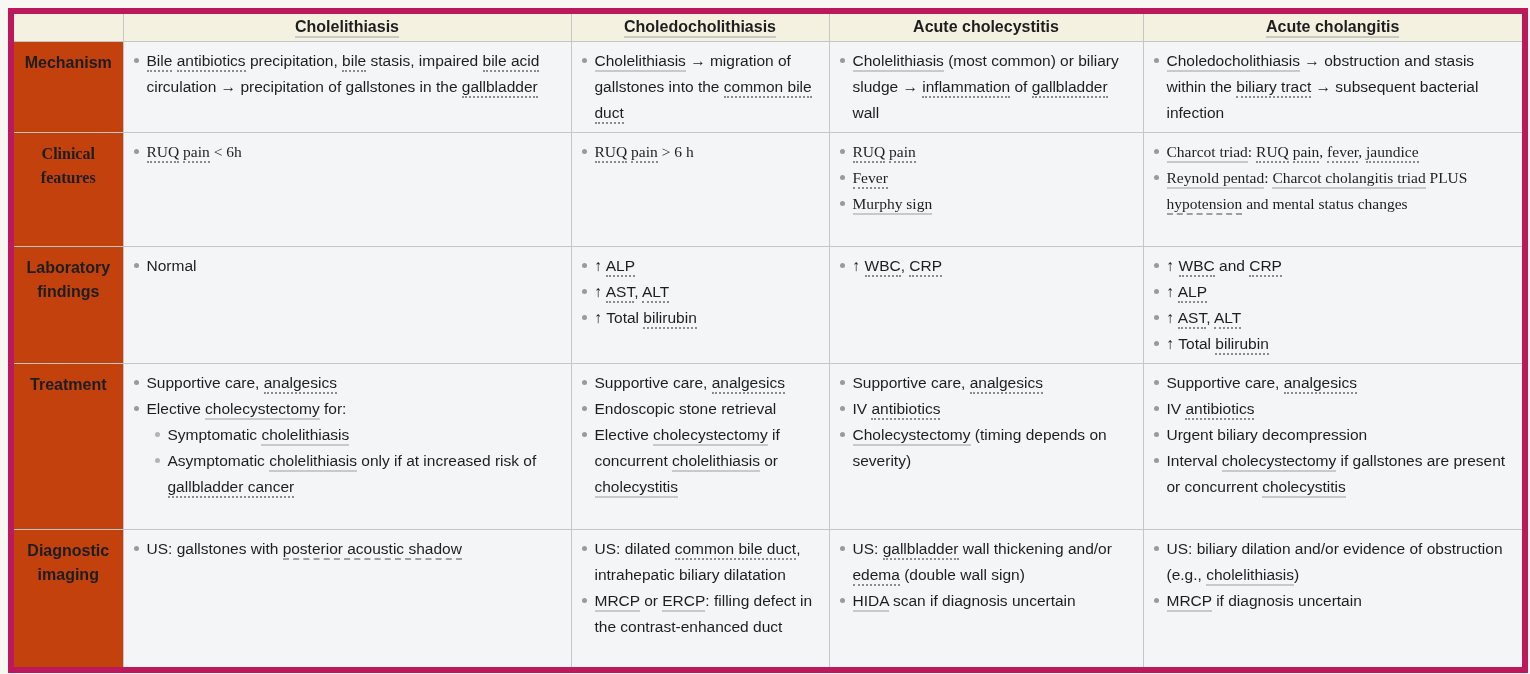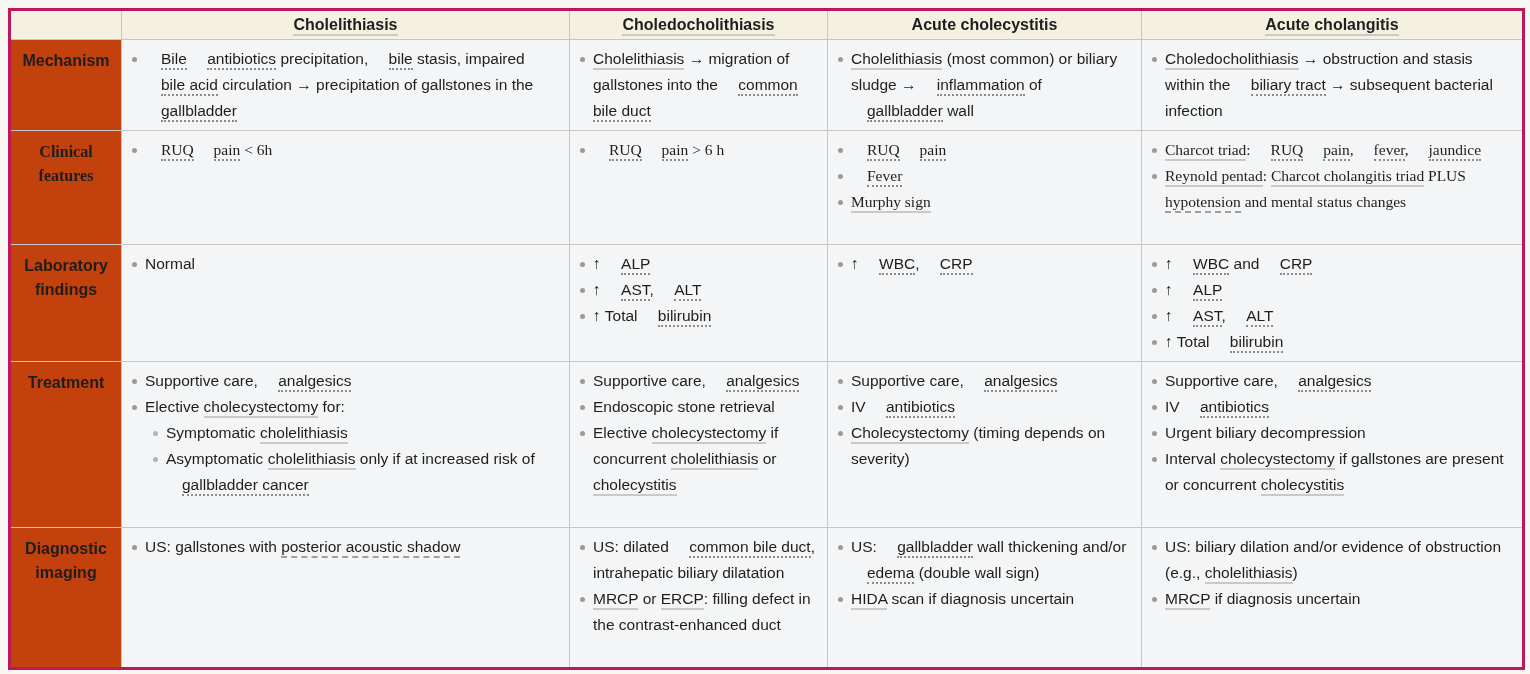--- a/index.html
+++ b/index.html
@@ -10,21 +10,21 @@
     font-family: "Liberation Sans", sans-serif;
     color: #1e1e1e;
     -webkit-font-smoothing: antialiased;
   }
   .wrap { padding: 8px 8px 12px 8px; }
 
   table.cmp {
     border-collapse: collapse;
     table-layout: fixed;
     width: 1514px;
-    border: 3px solid #be185d;
+    border: 6px solid #be185d;
     background: #f4f5f6;
   }
   table.cmp th, table.cmp td { border: 1px solid #c6c6c6; }
 
   thead tr { height: 30px; }
   thead th {
     background: #f4f1e0;
     font-size: 16px;
     font-weight: 700;
     text-align: center;
@@ -64,21 +64,21 @@
     left: 8px; top: 10.5px;
     width: 5px; height: 5px;
     border-radius: 50%;
     background: #9a9a9a;
   }
   
   ul.blist ul.blist { margin: 0; }
   ul.blist ul.blist > li::before { background: #b3b3b3; }
 
   .u-solid  { border-bottom: 2px solid  #c9c9c9; padding-bottom: 1px; }
-  .u-dotted { border-bottom: 2px dotted #8c8c8c; padding-bottom: 1px; margin-left: 16px; }
+  .u-dotted { border-bottom: 2px dotted #8c8c8c; padding-bottom: 1px; }
   .u-dashed { border-bottom: 2px dashed #9f9f9f; padding-bottom: 1px; }
 
   .hdr-link { border-bottom: 2px solid #c9c9c9; padding-bottom: 1px; }
 </style>
 </head>
 <body>
 
 <div class="wrap">
   <table class="cmp">
     <colgroup>

